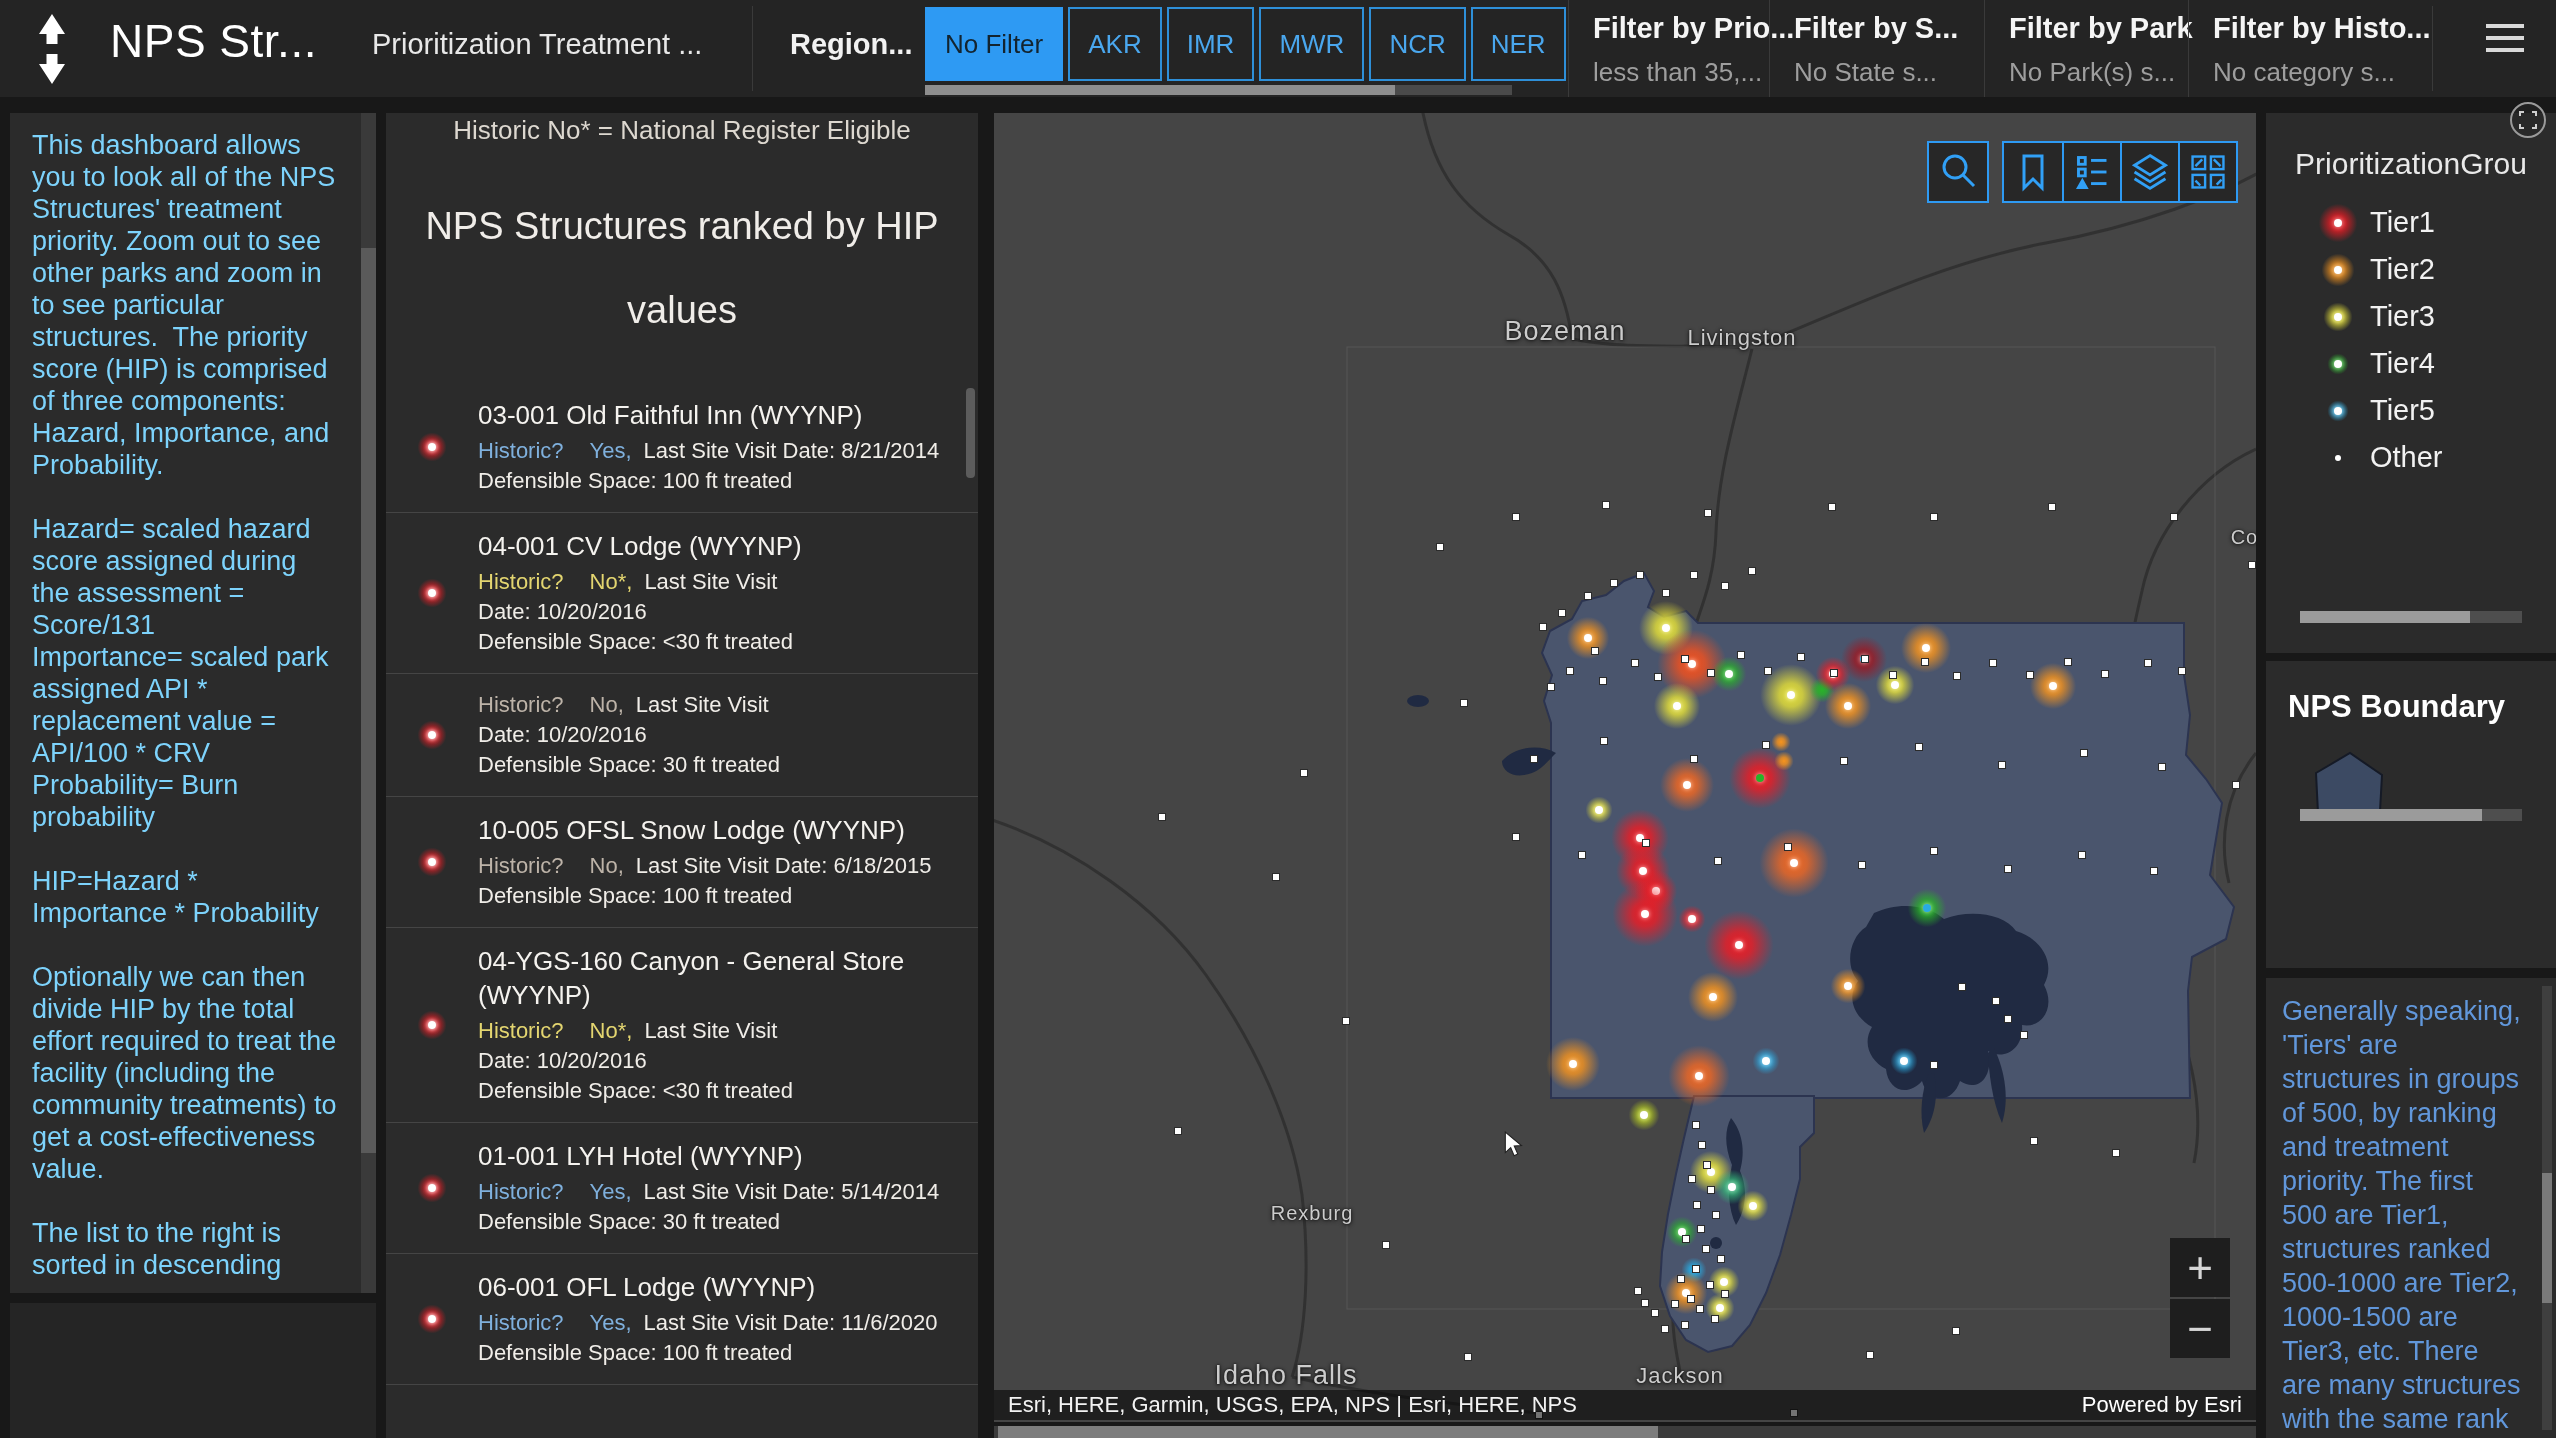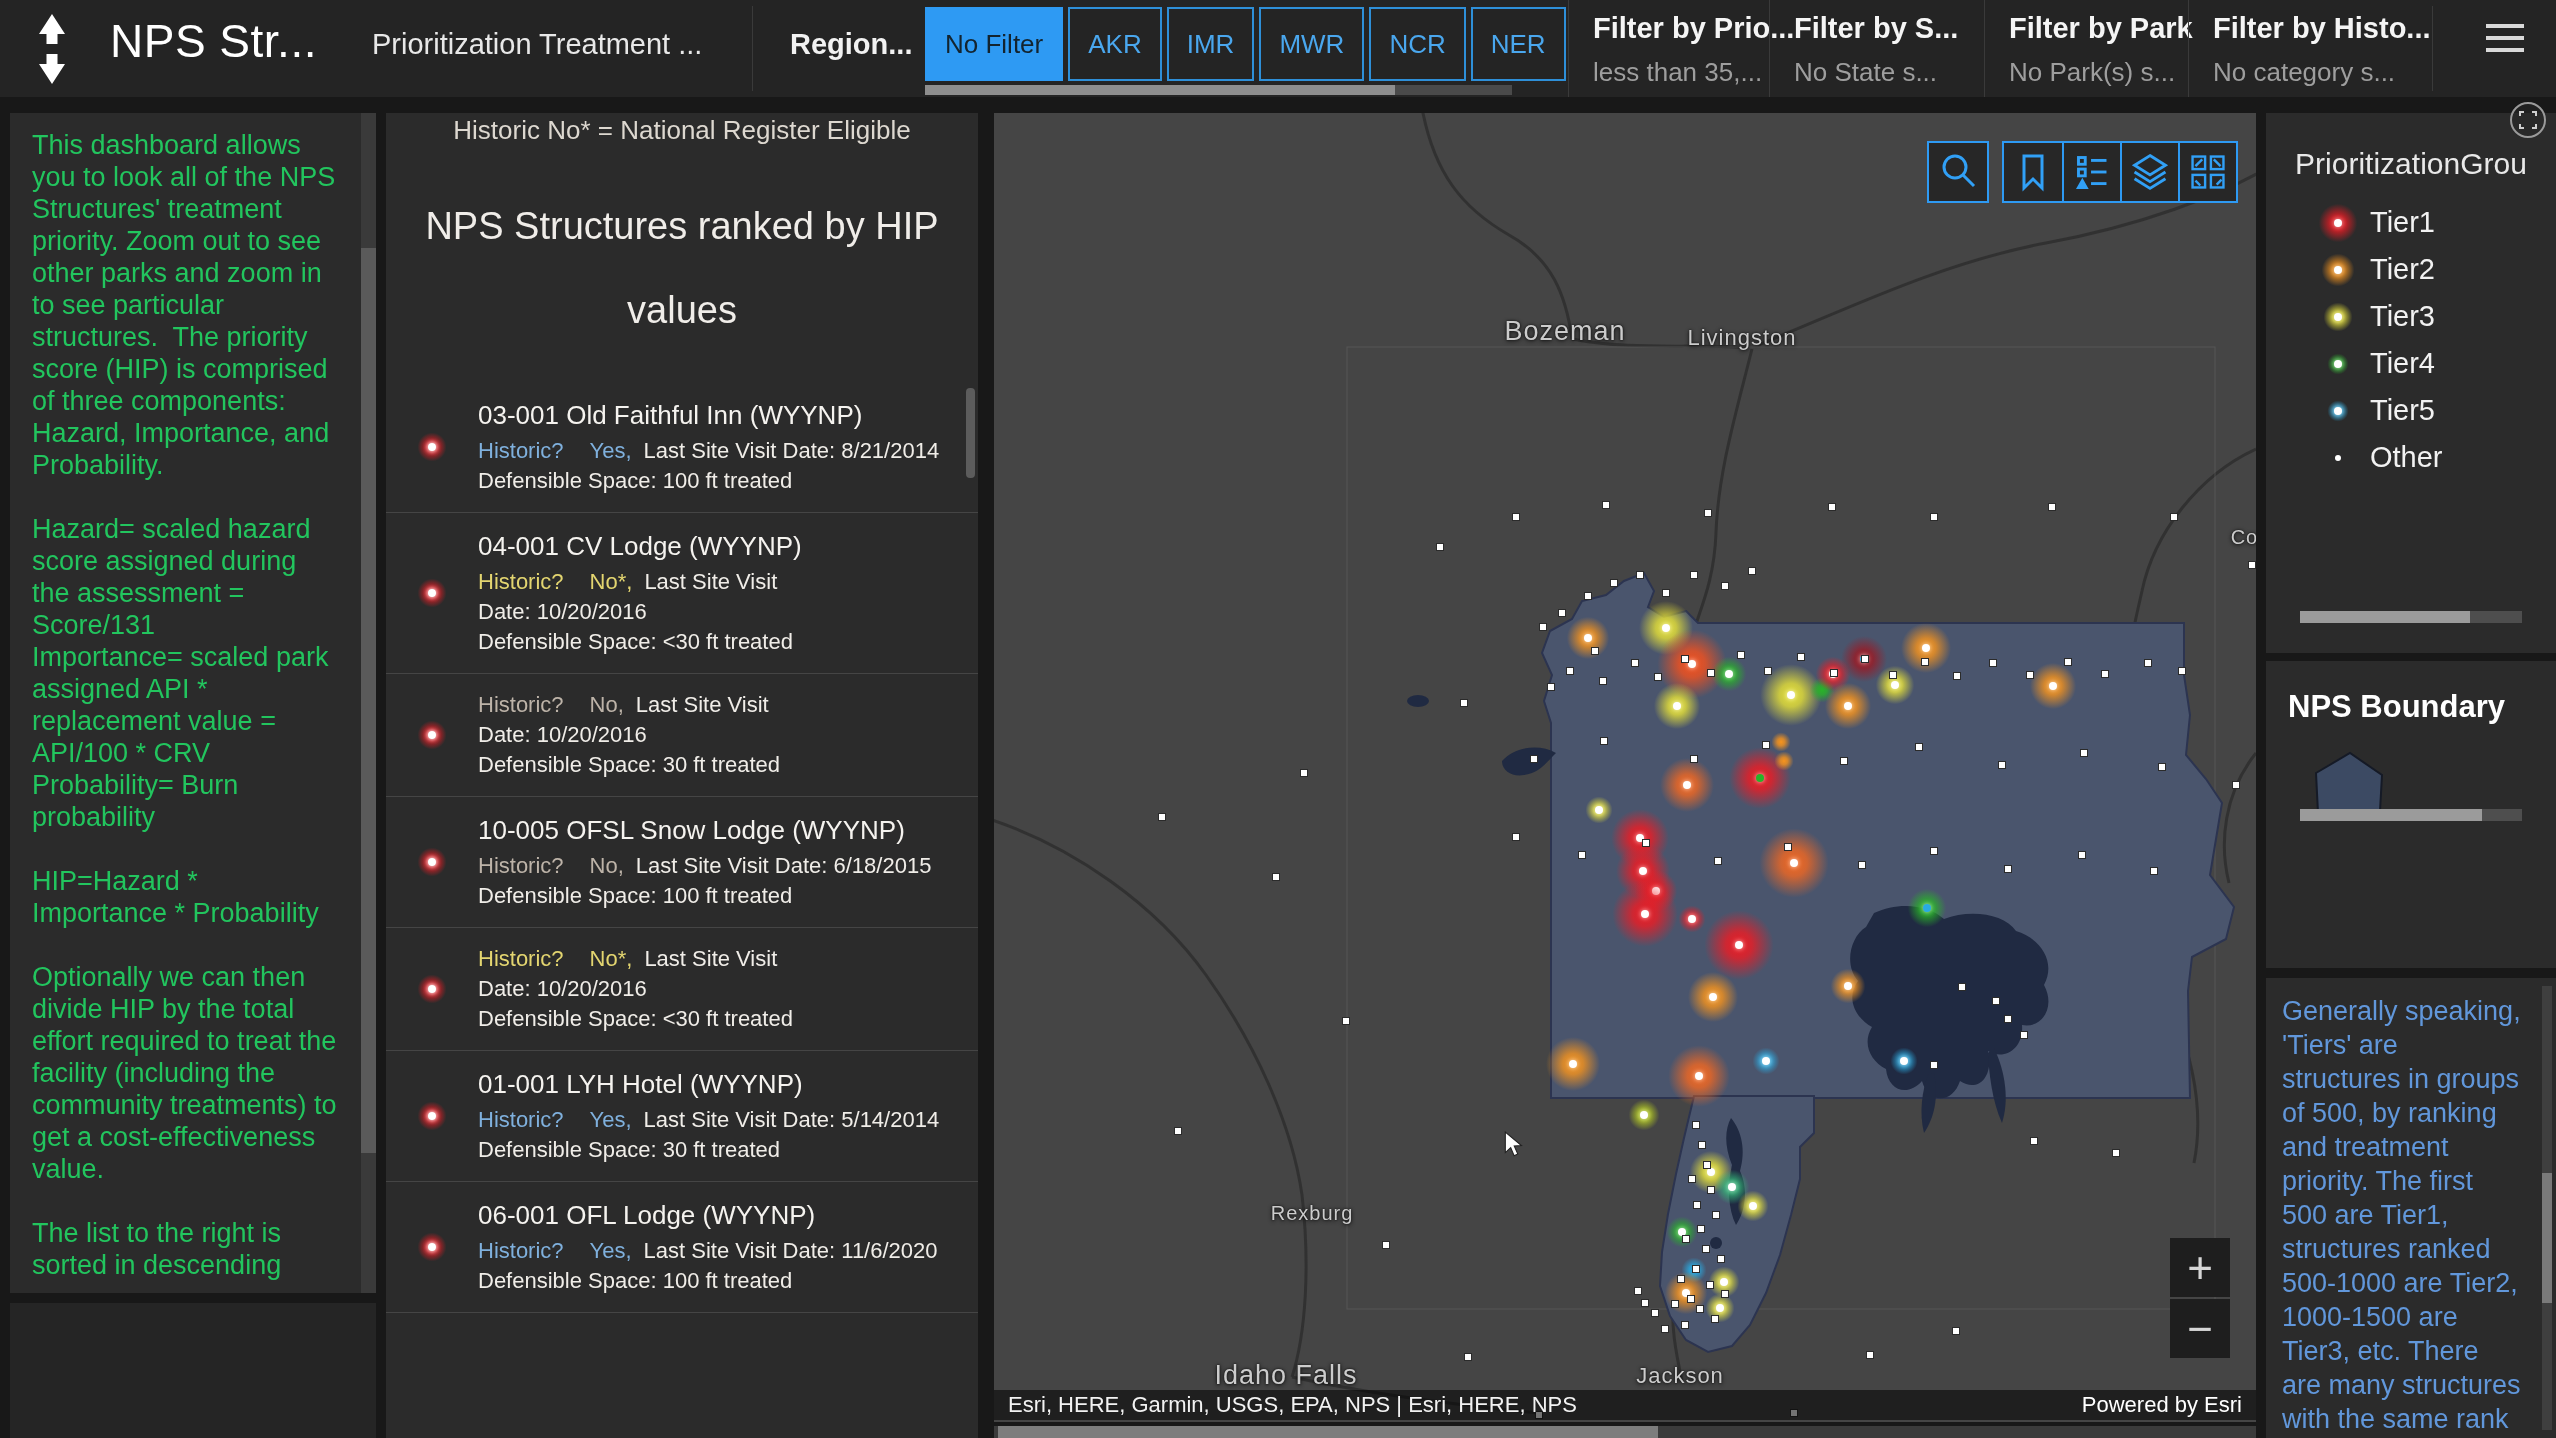--- a/index.html
+++ b/index.html
@@ -26,21 +26,21 @@
   .filter-label { font-size:29px; font-weight:bold; color:#f5f5f5; white-space:nowrap; }
   .filter-value { font-size:26px; color:#9e9e9e; margin-top:12px; white-space:nowrap; }
   #hamburger { position:absolute; left:2486px; top:24px; width:40px; cursor:pointer; }
   #hamburger div { width:38px; height:4px; background:#d9d9d9; margin-bottom:8px; }
 
   
   .panel { position:absolute; background:#2b2b2b; overflow:hidden; }
 
   
   #desc-panel { left:10px; top:113px; width:366px; height:1180px; }
-  #desc-text { padding:16px 36px 10px 22px; color:#22c55e; font-size:27px; line-height:32px; }
+  #desc-text { padding:16px 36px 10px 22px; color:#7dd3fc; font-size:27px; line-height:32px; }
   #desc-text p { white-space:pre-wrap; margin-bottom:32px; }
   #desc-scroll-track { position:absolute; right:0; top:0; bottom:0; width:15px; background:#3a3a3a; }
   #desc-scroll-thumb { position:absolute; right:0; top:135px; width:15px; height:905px; background:#5a5a5a; }
   #left-bottom-panel { left:10px; top:1303px; width:366px; height:135px; background:#252525; }
 
   
   #list-panel { left:386px; top:113px; width:592px; height:1325px; }
   #list-title { margin-top:38px; text-align:center; color:#f0ede9; font-size:38px; line-height:84px; }
   #list-subtitle { text-align:center; color:#ddd8d0; font-size:26px; margin-top:2px; }
   #list-items { margin-top:30px; }
@@ -249,20 +249,21 @@
     </div>
 
     <div class="item">
       <div class="item-dot-col">
         <div class="dot tpl-dot" style="height: 30px; width: 30px; background: radial-gradient(circle, rgb(237, 28, 36) 0%, rgba(237, 28, 36, 0.8) 26%, rgba(237, 28, 36, 0) 68%); position: relative;">
               <span class="core"></span>
               <span class="core" style="background: rgb(255, 255, 255);"></span>
             </div>
       </div>
       <div class="item-text">
+        <div class="it-title">04-YGS-160 Canyon - General Store (WYYNP)</div>
         <div class="it-line">
           <span class="hq" style="color: rgb(227, 213, 112);">Historic?</span><span class="hv" style="color: rgb(227, 213, 112);">No*,</span><span class="visit">Last Site Visit</span>
         </div>
         <div class="it-line it-visit2">Date: 10/20/2016</div>
         <div class="it-line it-space">Defensible Space: &lt;30 ft treated</div>
       </div>
     </div>
 
     <div class="item">
       <div class="item-dot-col">

